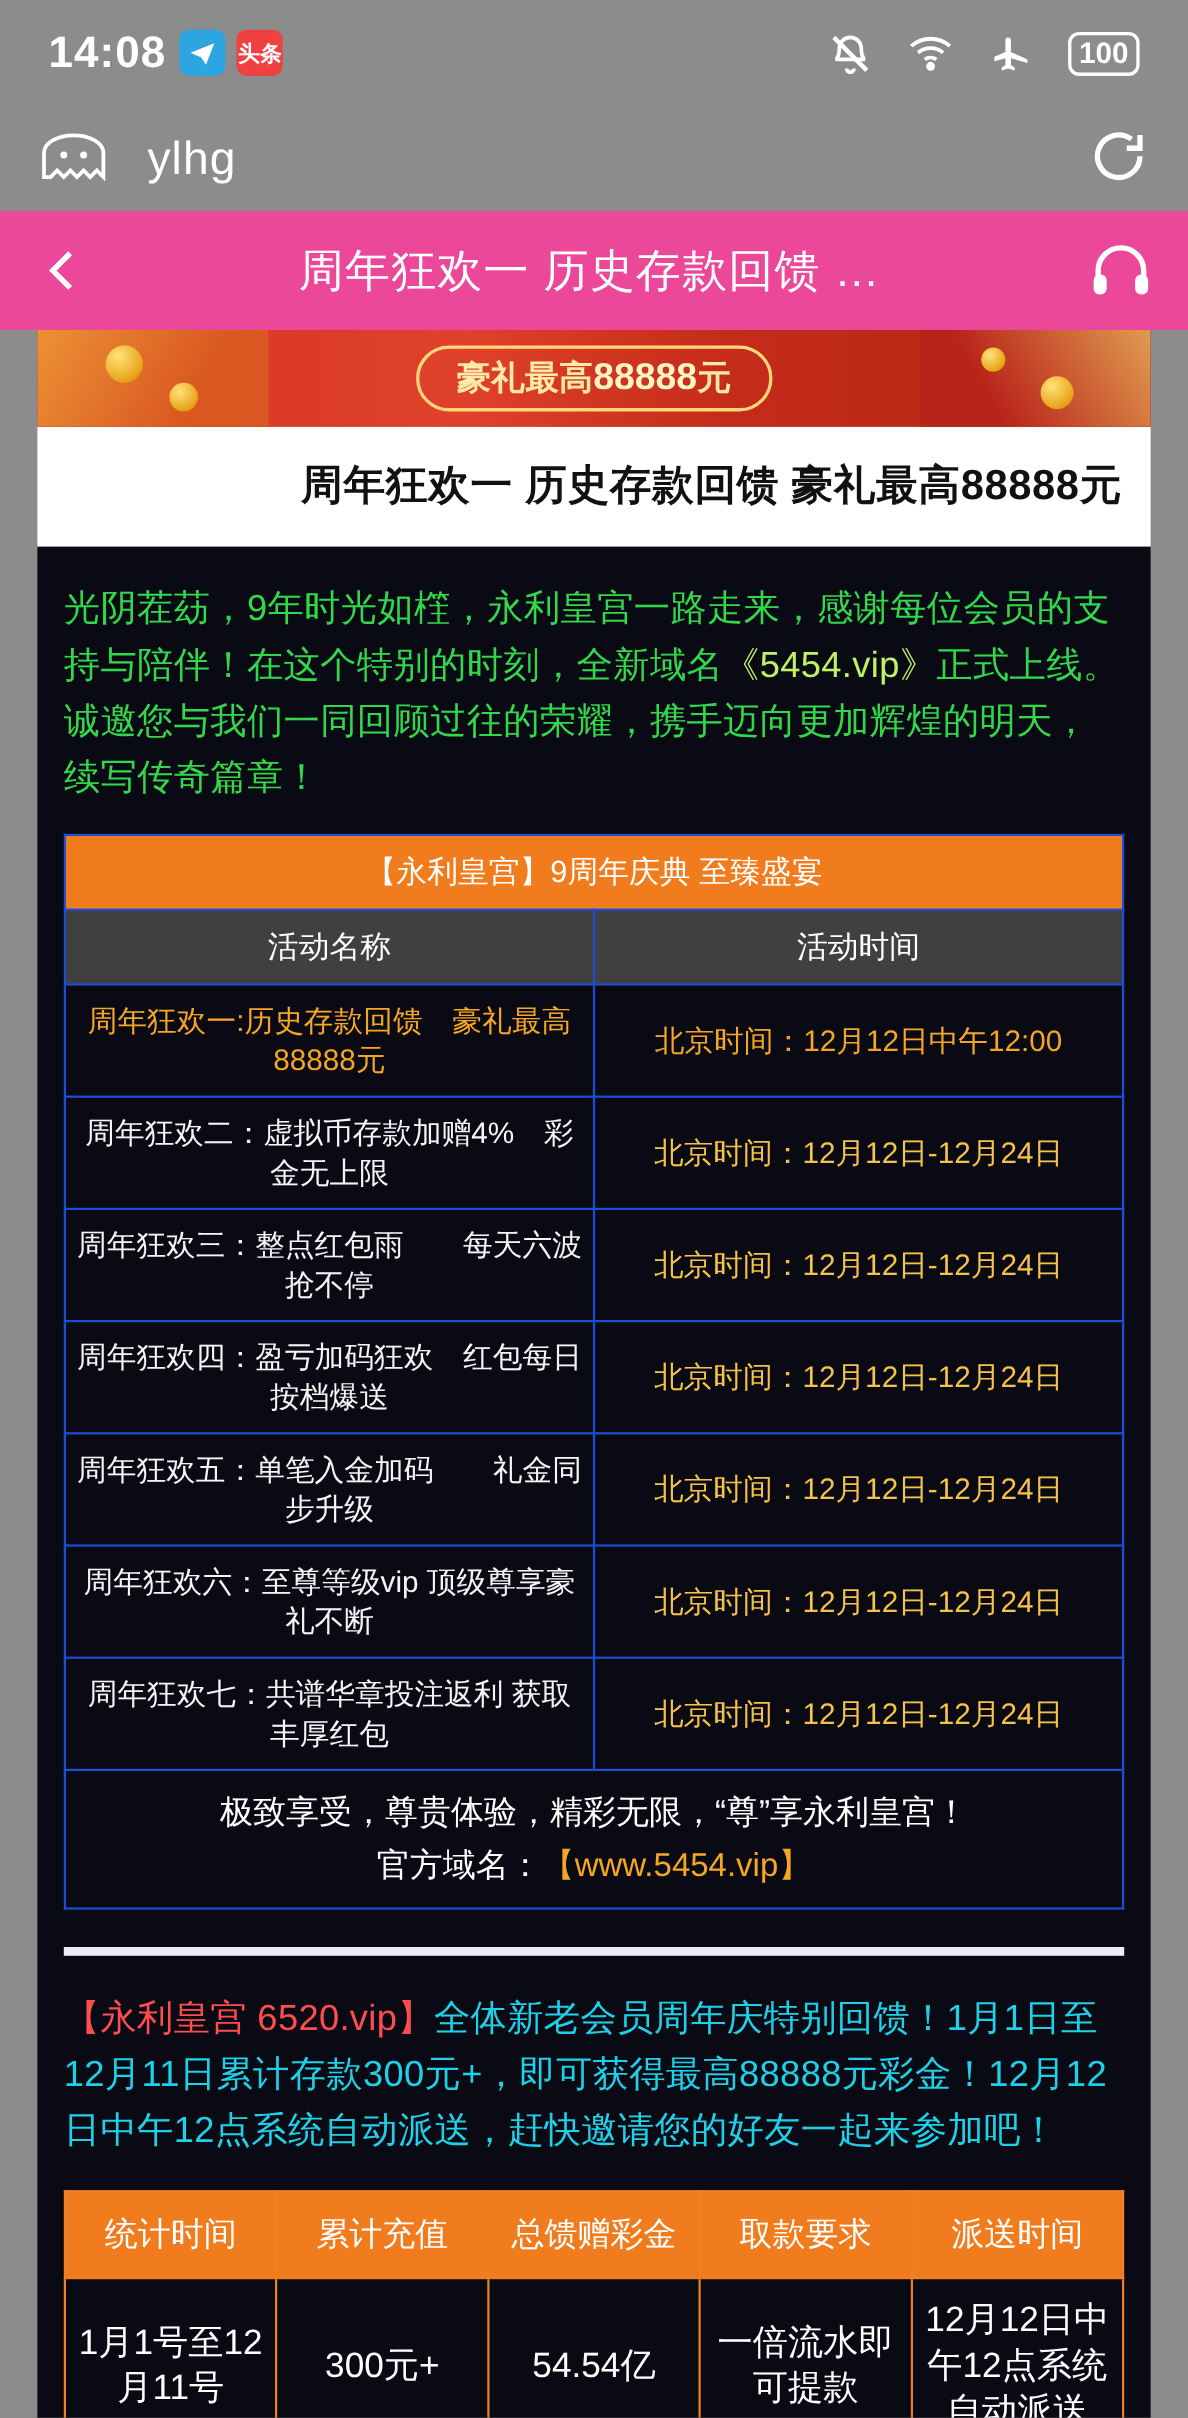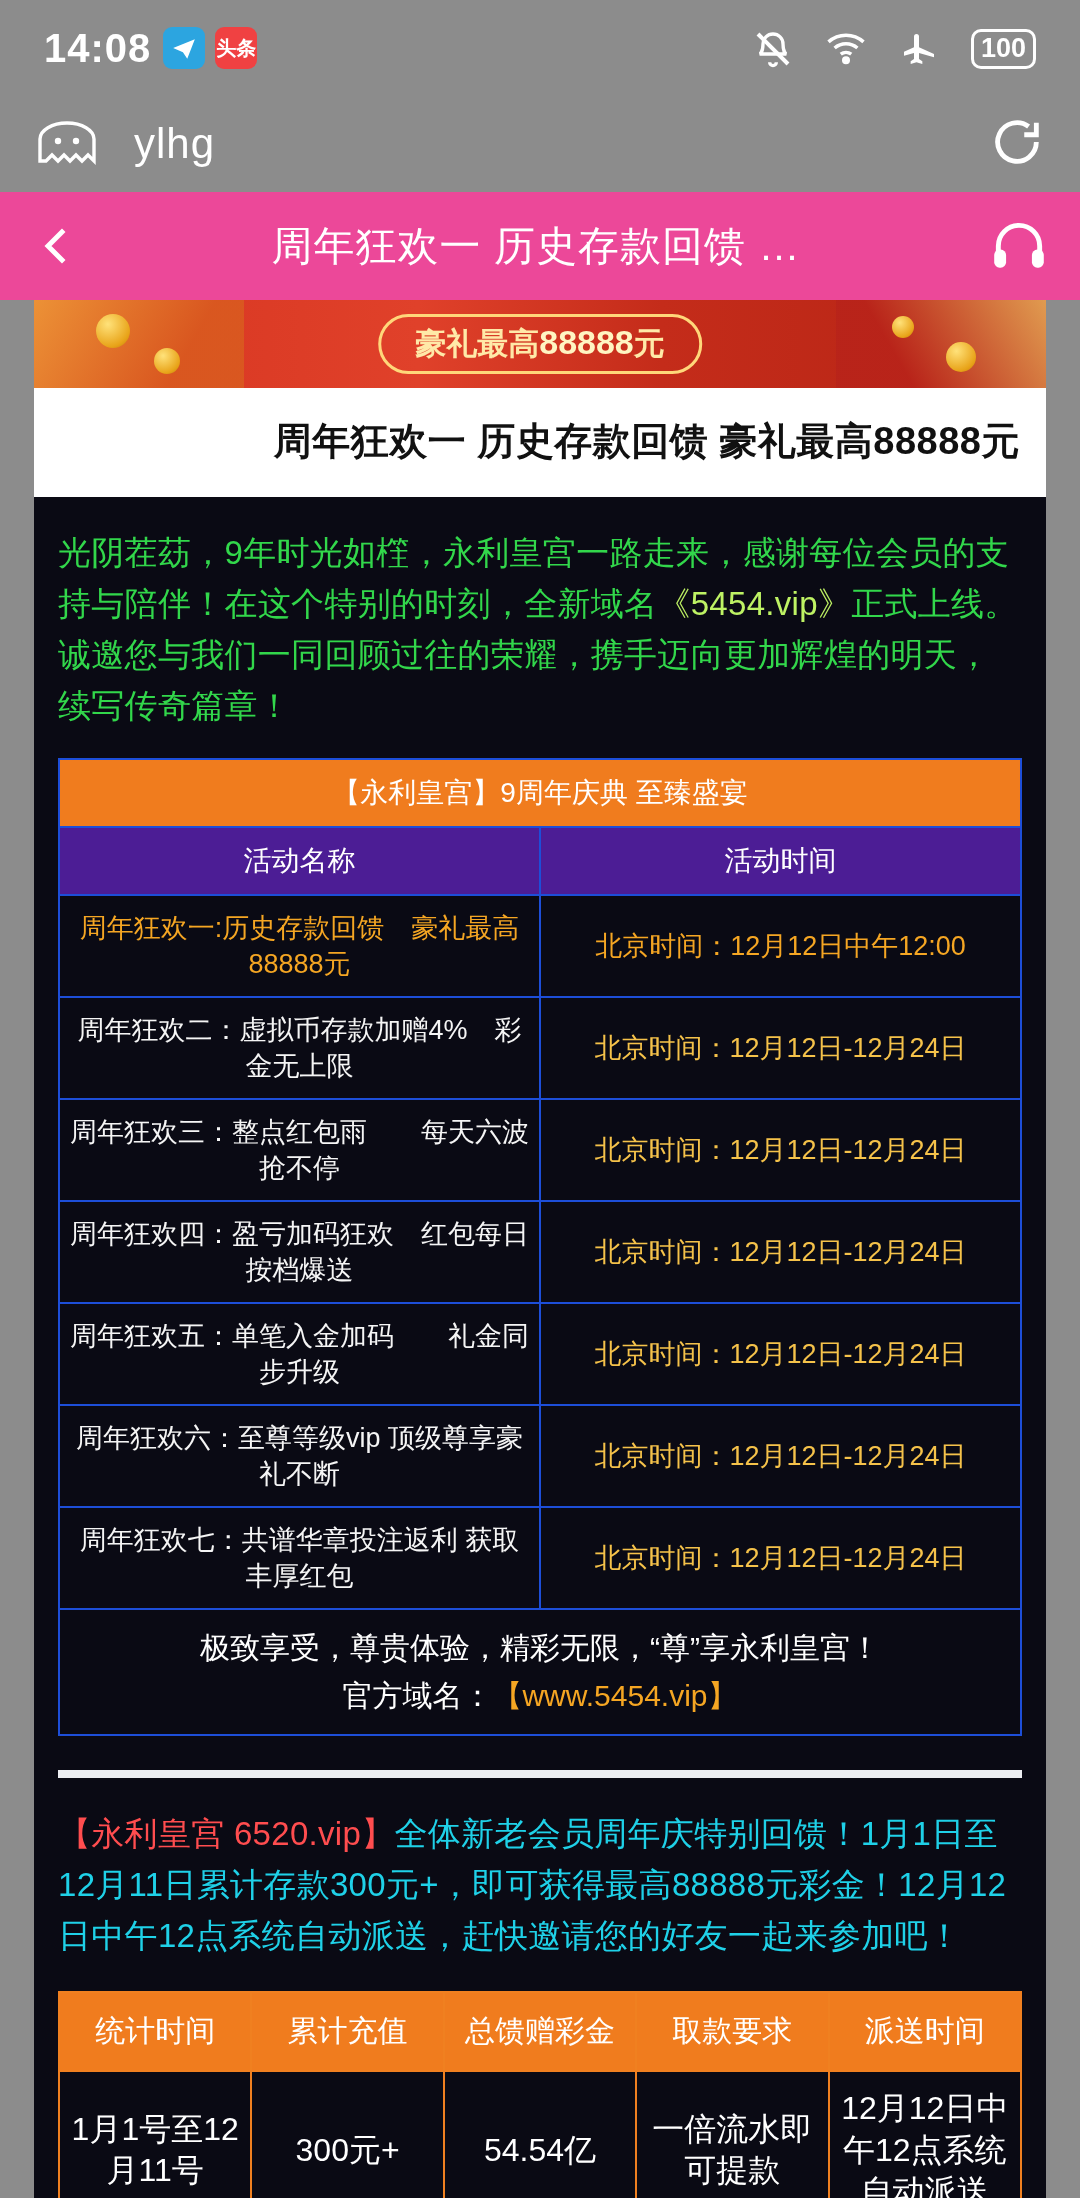--- a/index.html
+++ b/index.html
@@ -165,21 +165,21 @@
     font-size: 27px;
     color: #f5f5f5;
     font-weight: normal;
   }
   table.t1 tr.head td {
     background: #f07c1e;
     color: #ffffff;
     font-size: 28px;
   }
   table.t1 tr.sub td {
-    background: #4c1d95;
+    background: #404040;
     color: #ffffff;
     font-size: 28px;
   }
   table.t1 tr.r0 td.c1 { color: #f5a623; }
   table.t1 tr.r0 td.c2 { color: #f5a623; }
   table.t1 td.time { color: #f5c24a; }
   table.t1 tr.foot td {
     color: #ffffff;
     font-size: 30px;
     line-height: 1.6;

